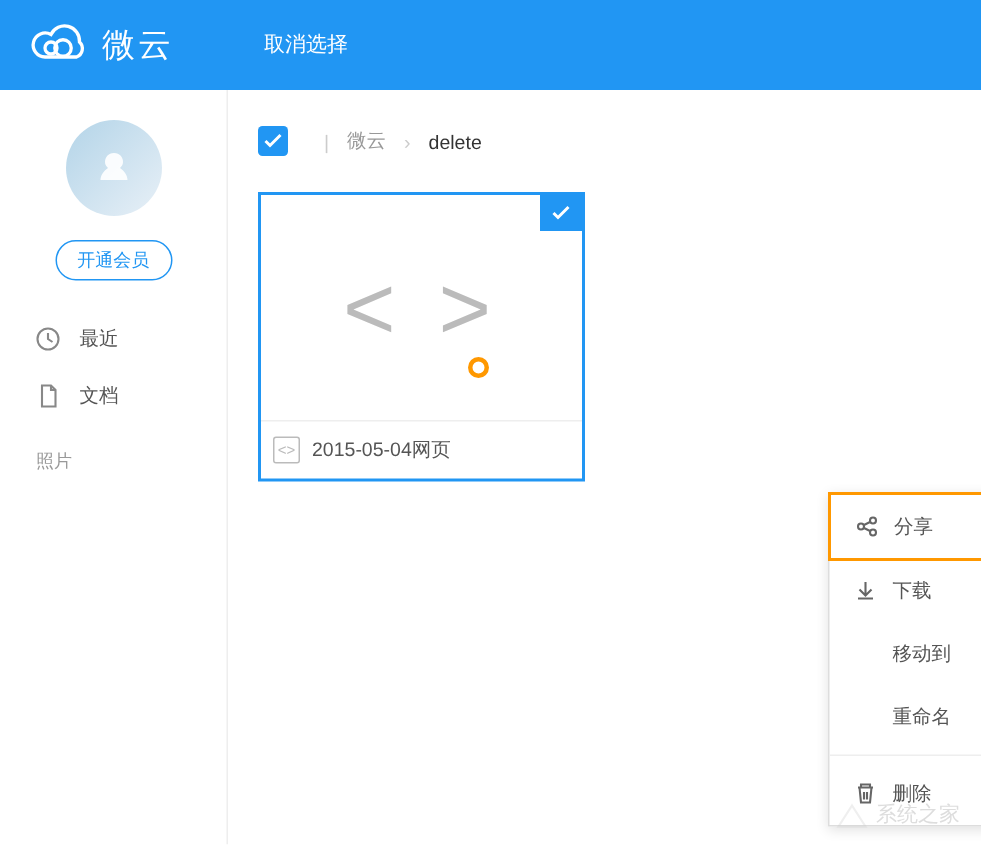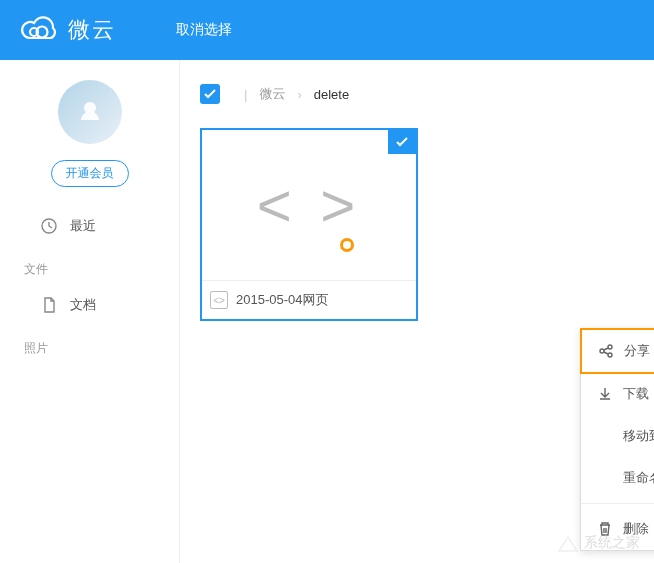--- a/index.html
+++ b/index.html
@@ -6,26 +6,26 @@
     body { font-family: "Microsoft YaHei", Arial, sans-serif; font-size: 13px; color: #333; width: 654px; height: 563px; overflow: hidden; background: #fff; position: relative; }
     
     .header { height: 60px; background: #2196f3; display: flex; align-items: center; padding: 0 20px; }
     .logo { display: flex; align-items: center; color: #fff; }
     .logo-icon { width: 40px; height: 32px; margin-right: 8px; }
     .logo-text { font-size: 22px; font-weight: 300; letter-spacing: 2px; }
     .header-action { color: #fff; margin-left: 60px; font-size: 14px; cursor: pointer; }
     
     .main { display: flex; height: 503px; }
     
-    .sidebar { width: 180px; background: #fff; border-right: 1px solid #eee; padding: 20px 0; overflow-y: auto; }
+    .sidebar { width: 152px; background: #fff; border-right: 1px solid #eee; padding: 20px 0; overflow-y: auto; }
     .avatar { width: 64px; height: 64px; border-radius: 50%; background: linear-gradient(135deg, #b3d4e8 0%, #e8f0f7 100%); margin: 0 auto 16px; display: flex; align-items: center; justify-content: center; }
     .avatar svg { width: 36px; height: 36px; }
     .vip-btn { display: block; margin: 0 auto 20px; border: 1px solid #2196f3; color: #2196f3; border-radius: 14px; padding: 4px 14px; background: #fff; font-size: 12px; cursor: pointer; }
     
-    .nav-item { display: flex; align-items: center; padding: 10px 40px; cursor: pointer; color: #555; }
+    .nav-item { display: flex; align-items: center; padding: 10px 23px; cursor: pointer; color: #555; }
     .nav-item.active { color: #2196f3; }
     .nav-item .nav-icon { width: 18px; height: 18px; margin-right: 12px; display: flex; align-items: center; justify-content: center; }
     .nav-section { padding: 8px 24px; color: #999; font-size: 12px; margin-top: 8px; }
     
     .content { flex: 1; padding: 24px 20px; position: relative; }
     .breadcrumb { display: flex; align-items: center; margin-bottom: 24px; }
     .checkbox { width: 20px; height: 20px; background: #2196f3; border-radius: 3px; display: flex; align-items: center; justify-content: center; margin-right: 16px; cursor: pointer; }
     .checkbox svg { width: 14px; height: 14px; }
     .crumb { color: #999; margin: 0 4px; }
     .crumb.current { color: #333; font-weight: 500; }
@@ -79,21 +79,20 @@
     <div class="nav-item">
       <span class="nav-icon">
         <svg viewBox="0 0 18 18" fill="none" stroke="#888" stroke-width="1.4">
             <circle cx="9" cy="9" r="7"></circle>
             <path d="M9 5v4l3 2"></path>
           </svg>
       </span>
       <span>最近</span>
     </div>
 
-    <div class="nav-section">文件</div>
 
 
     <div class="nav-item">
       <span class="nav-icon">
         <svg viewBox="0 0 18 18" fill="none" stroke="#888" stroke-width="1.4">
             <path d="M5 2h6l3 3v11H5z"></path>
             <path d="M11 2v3h3"></path>
           </svg>
       </span>
       <span>文档</span>

